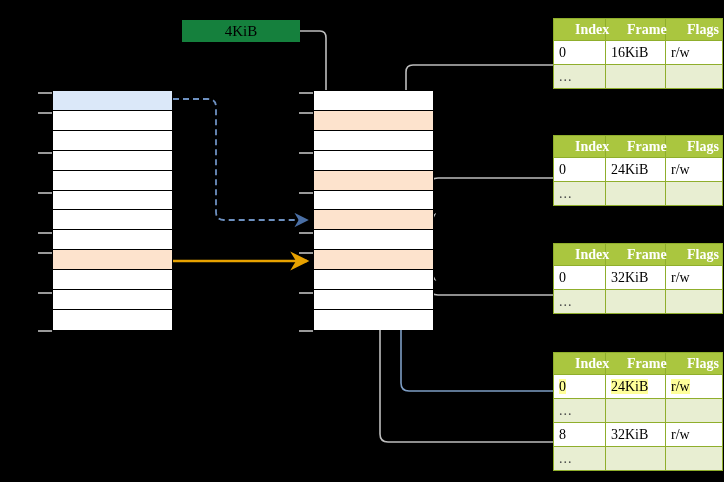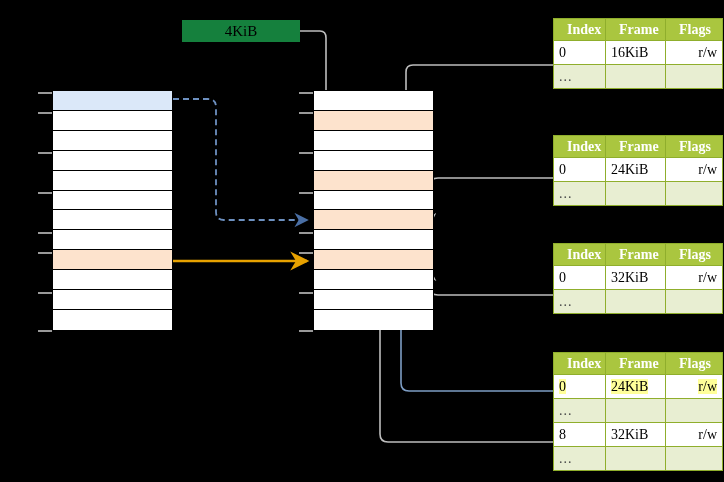--- a/index.html
+++ b/index.html
@@ -39,40 +39,40 @@
     border-collapse:collapse;
     background:#fff;
     font-size:14px;
     table-layout:fixed;
   }
   .ptable th{
     background:#aac63f;
     color:#fff;
     font-weight:bold;
     text-align:left;
-    padding:2px 13px;
+    padding:2px 21px;
     border:1px solid #8fae2c;
     font-size:14px;
     height:22px;
     box-sizing:border-box;
   }
   .ptable td{
     border:1px solid #8fae2c;
     padding:2px 5px;
     height:24px;
     box-sizing:border-box;
     color:#000;
     background:#fff;
     vertical-align:middle;
   }
   .ptable tr.ellipsis td{background:#e8eed2;color:#4a4a4a;letter-spacing:1px;}
   .hl{background:#ffff99;}
   .colA{width:52px;}
   .colB{width:60px;}
-  .colC{width:57px;text-align:right;}
+  .colC{width:57px;}
 </style>
 </head>
 <body>
 
 <div class="stage">
 
   <svg class="links" viewBox="0 0 724 482">
     <defs>
       <marker id="mg" markerWidth="9" markerHeight="9" refX="7" refY="4" orient="auto">
         <path d="M0,0 L8,4 L0,8 L2.4,4 z" fill="#bdbdbd"></path>

